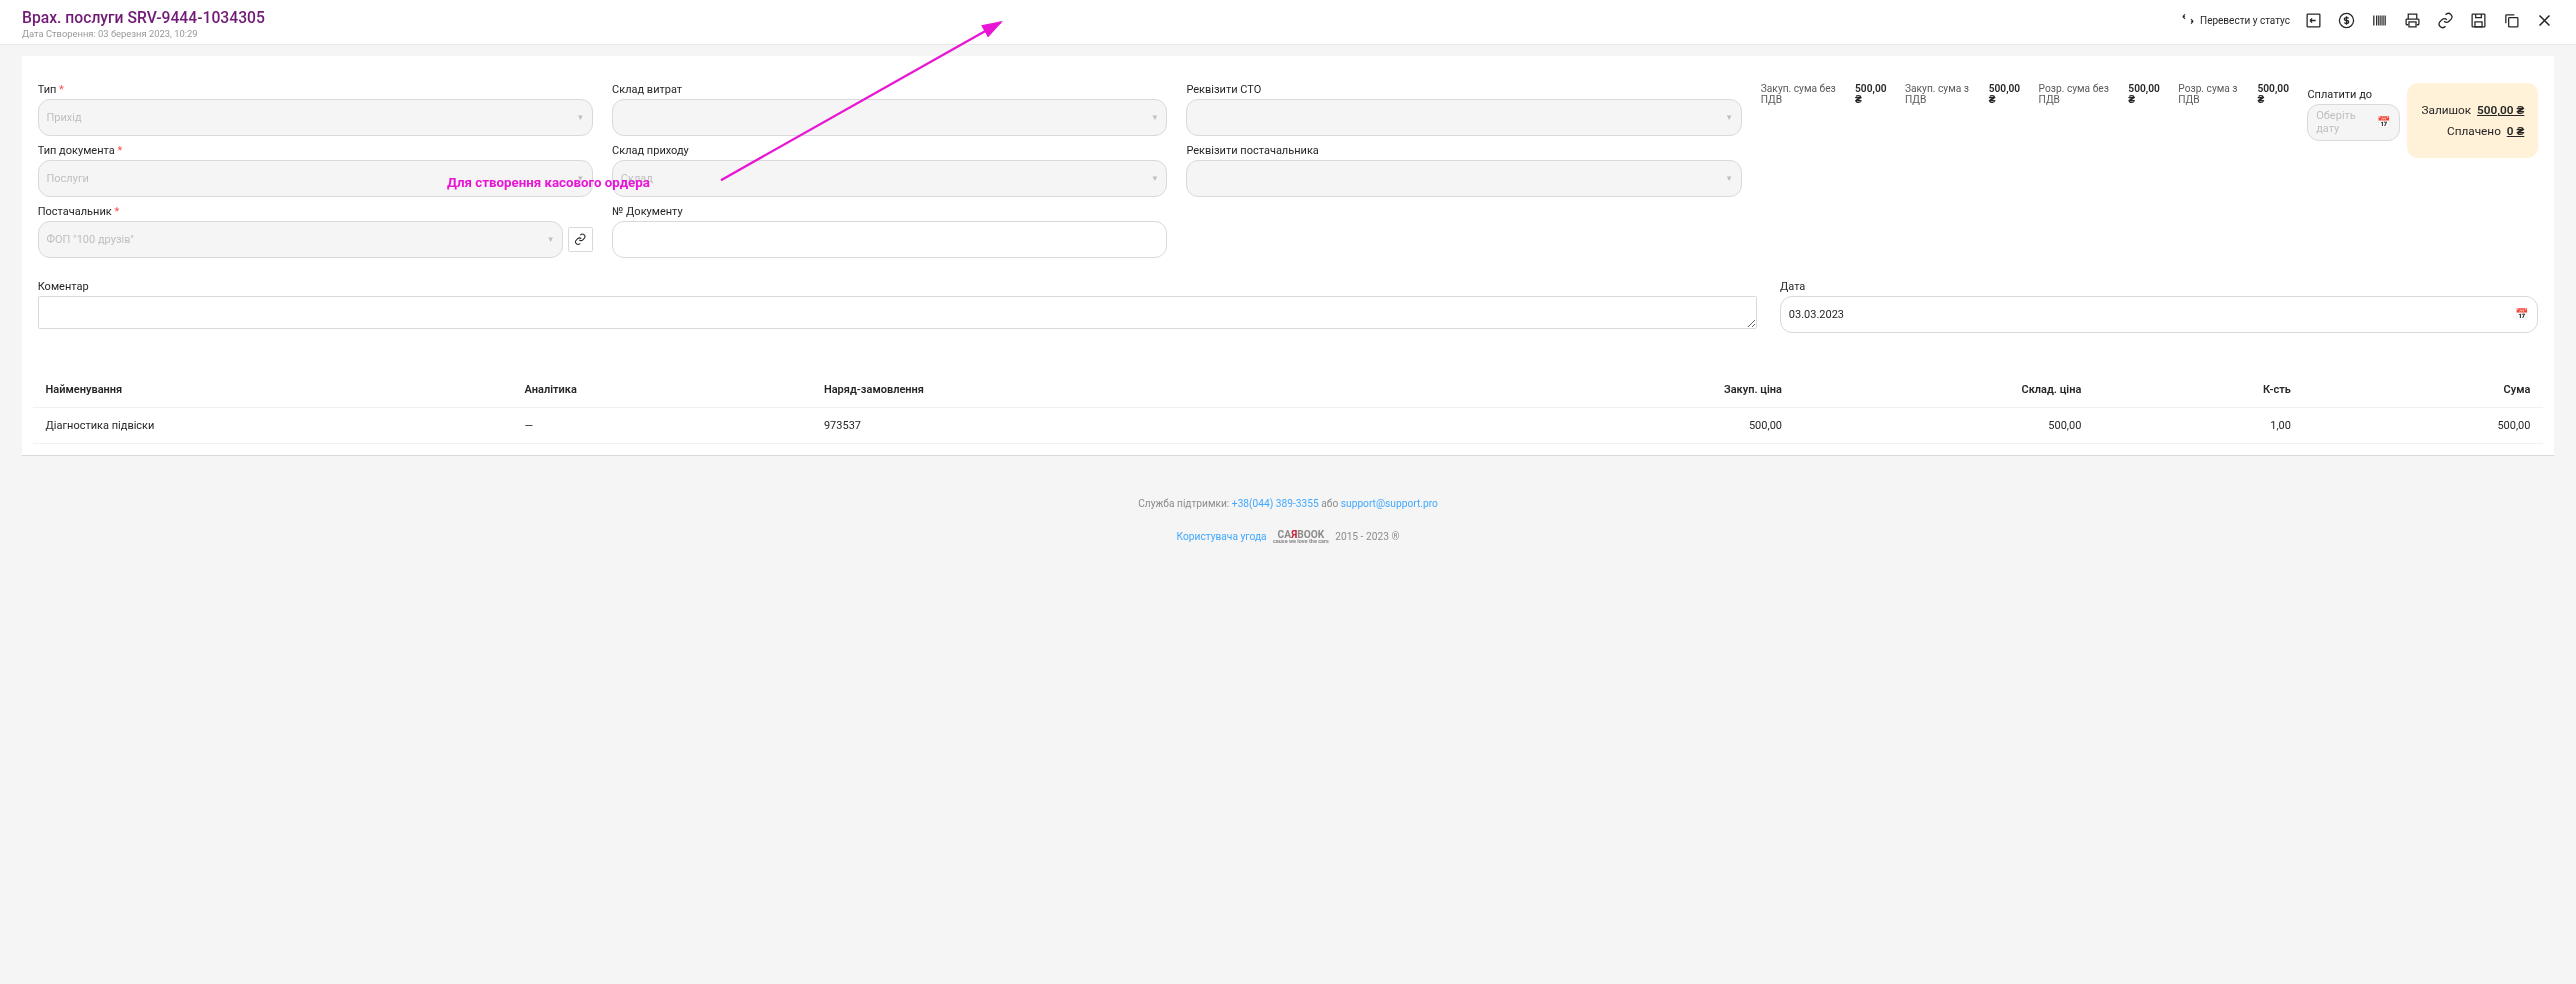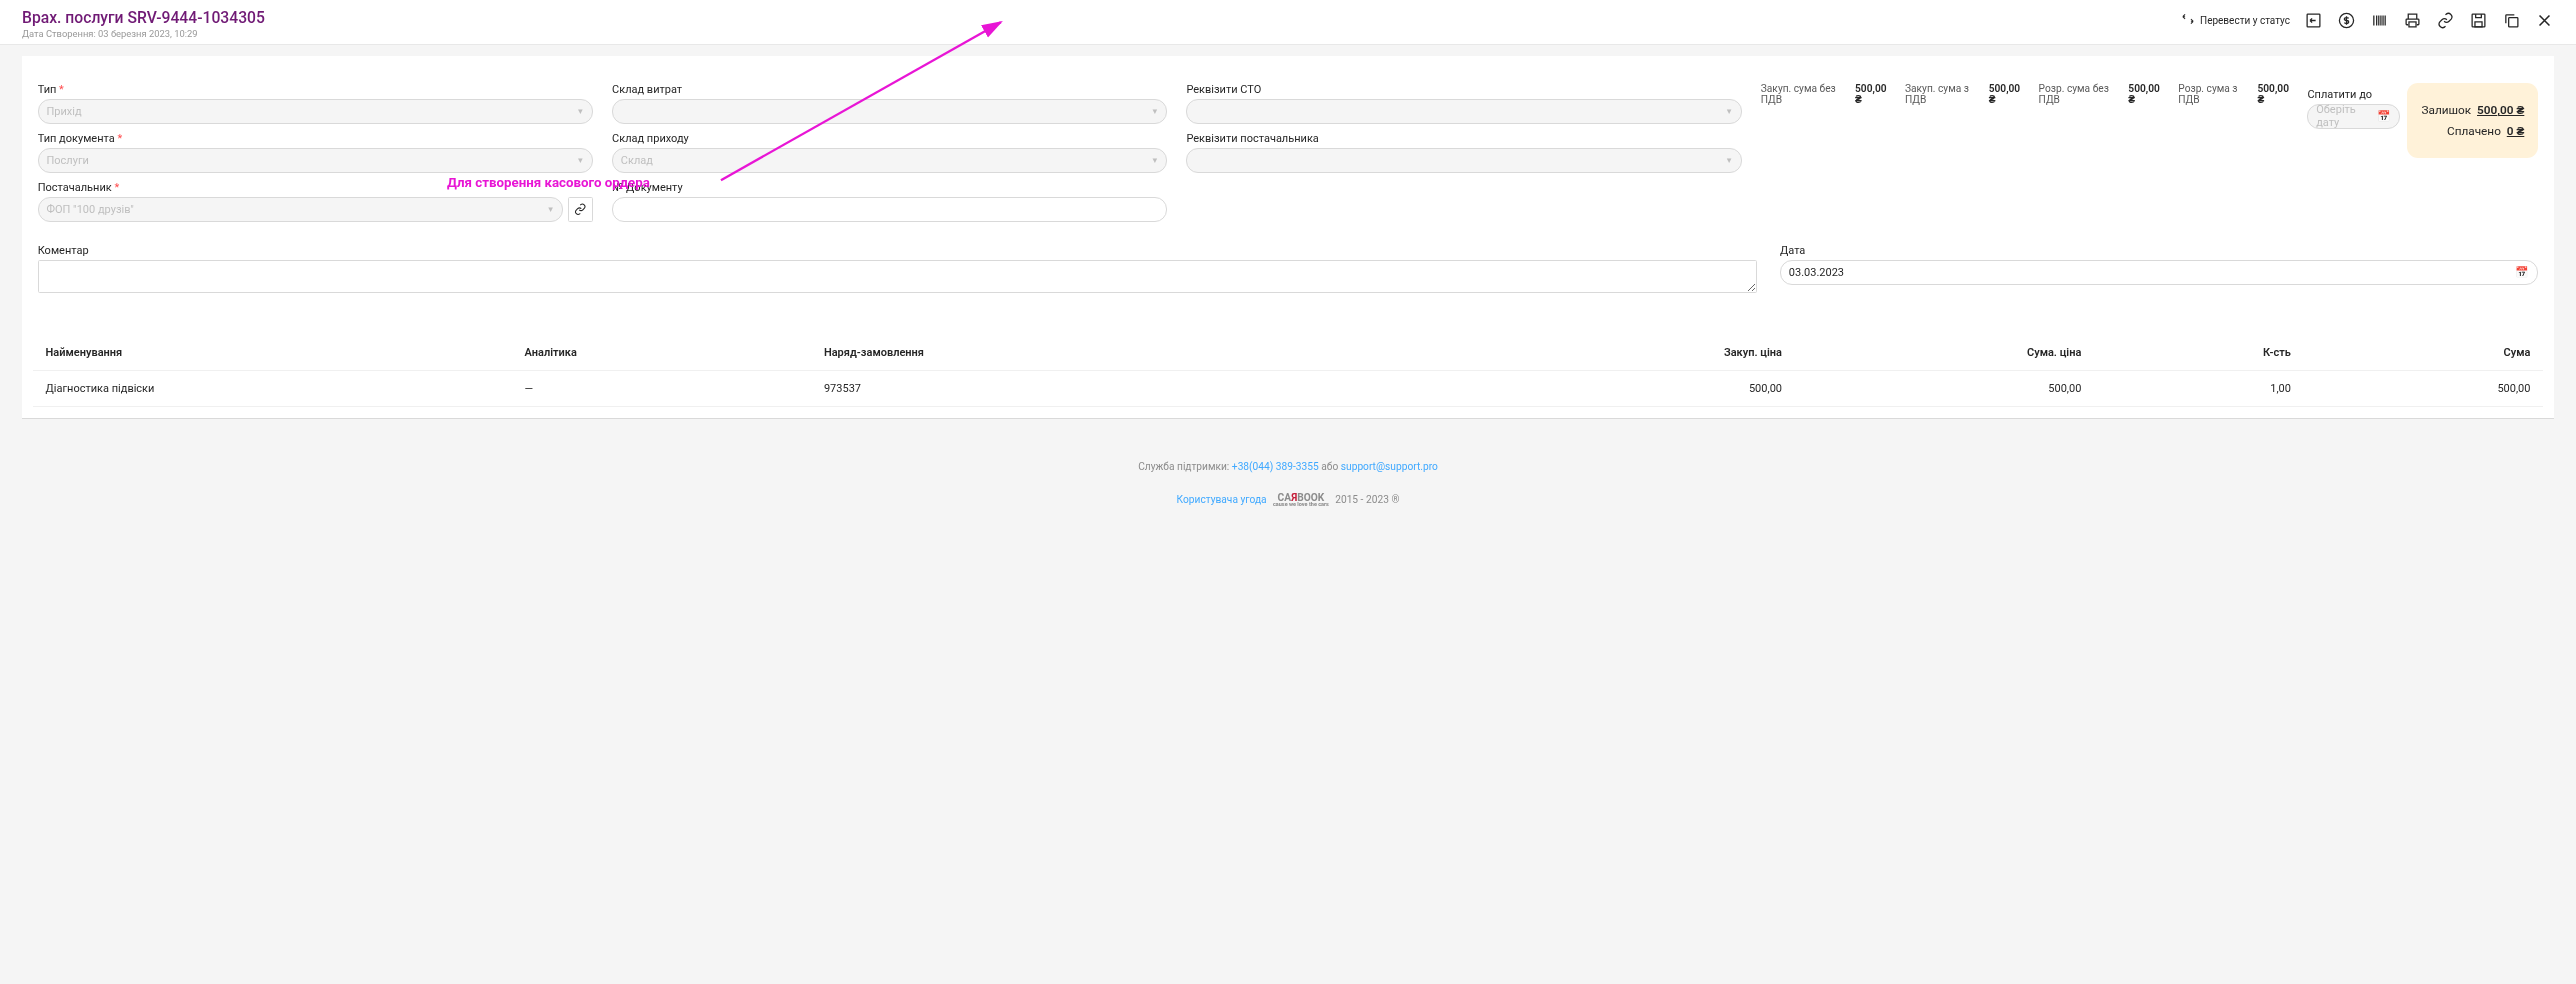--- a/index.html
+++ b/index.html
@@ -14,21 +14,21 @@
 .icon-btn svg { width: 17px; height: 17px; }
 
 .content { margin: 11px 22px; background: #fff; padding: 27px 11px 11px; border-bottom: 1.6px solid #d9d9d9; }
 
 .form-grid { display: grid; grid-template-columns: 1fr 1fr 1fr 1.4fr; gap: 16px 19px; padding: 0 4.7px; }
 .col { display: flex; flex-direction: column; }
 
 .field { margin-bottom: 7.8px; }
 .field-label { font-size: 11px; color: #262626; margin-bottom: 3.1px; display: block; }
 .req { color: #ff4d4f; }
-.select, .input, .date-input { width: 100%; height: 25px; border: 0.8px solid #d9d9d9; border-radius: 12px; padding: 0 7.8px; font-size: 11px; background: #fff; display: flex; align-items: center; justify-content: space-between; color: #bfbfbf; }
+.select, .input, .date-input { width: 100%; height: 37px; border: 0.8px solid #d9d9d9; border-radius: 12px; padding: 0 7.8px; font-size: 11px; background: #fff; display: flex; align-items: center; justify-content: space-between; color: #bfbfbf; }
 .select.disabled, .input.disabled { background: #f5f5f5; }
 .caret { color: #bfbfbf; font-size: 7.8px; }
 .supplier-row { display: flex; gap: 4.7px; align-items: center; }
 .link-btn { width: 25px; height: 25px; border: 0.8px solid #d9d9d9; border-radius: 1.6px; display: flex; align-items: center; justify-content: center; cursor: pointer; flex-shrink: 0; }
 
 .right-col { display: grid; grid-template-columns: 1fr auto; gap: 7.8px; align-items: start; }
 .sums { display: flex; flex-direction: row; gap: 11px; }
 .sum-row { display: flex; justify-content: space-between; font-size: 10.2px; }
 .sum-label { color: #595959; }
 .sum-val { font-weight: 600; }
@@ -243,21 +243,21 @@
           </div>
     </div>
   </div>
 
   <div class="table">
     <div class="table-head">
       <div>Найменування</div>
       <div>Аналітика</div>
       <div>Наряд-замовлення</div>
       <div class="rt">Закуп. ціна</div>
-      <div class="rt">Сума. ціна</div>
+      <div class="rt">Склад. ціна</div>
       <div class="rt">К-сть</div>
       <div class="rt">Сума</div>
     </div>
     <div class="table-row">
       <div>Діагностика підвіски</div>
       <div>—</div>
       <div>973537</div>
       <div class="rt">500,00</div>
       <div class="rt">500,00</div>
       <div class="rt">1,00</div>

